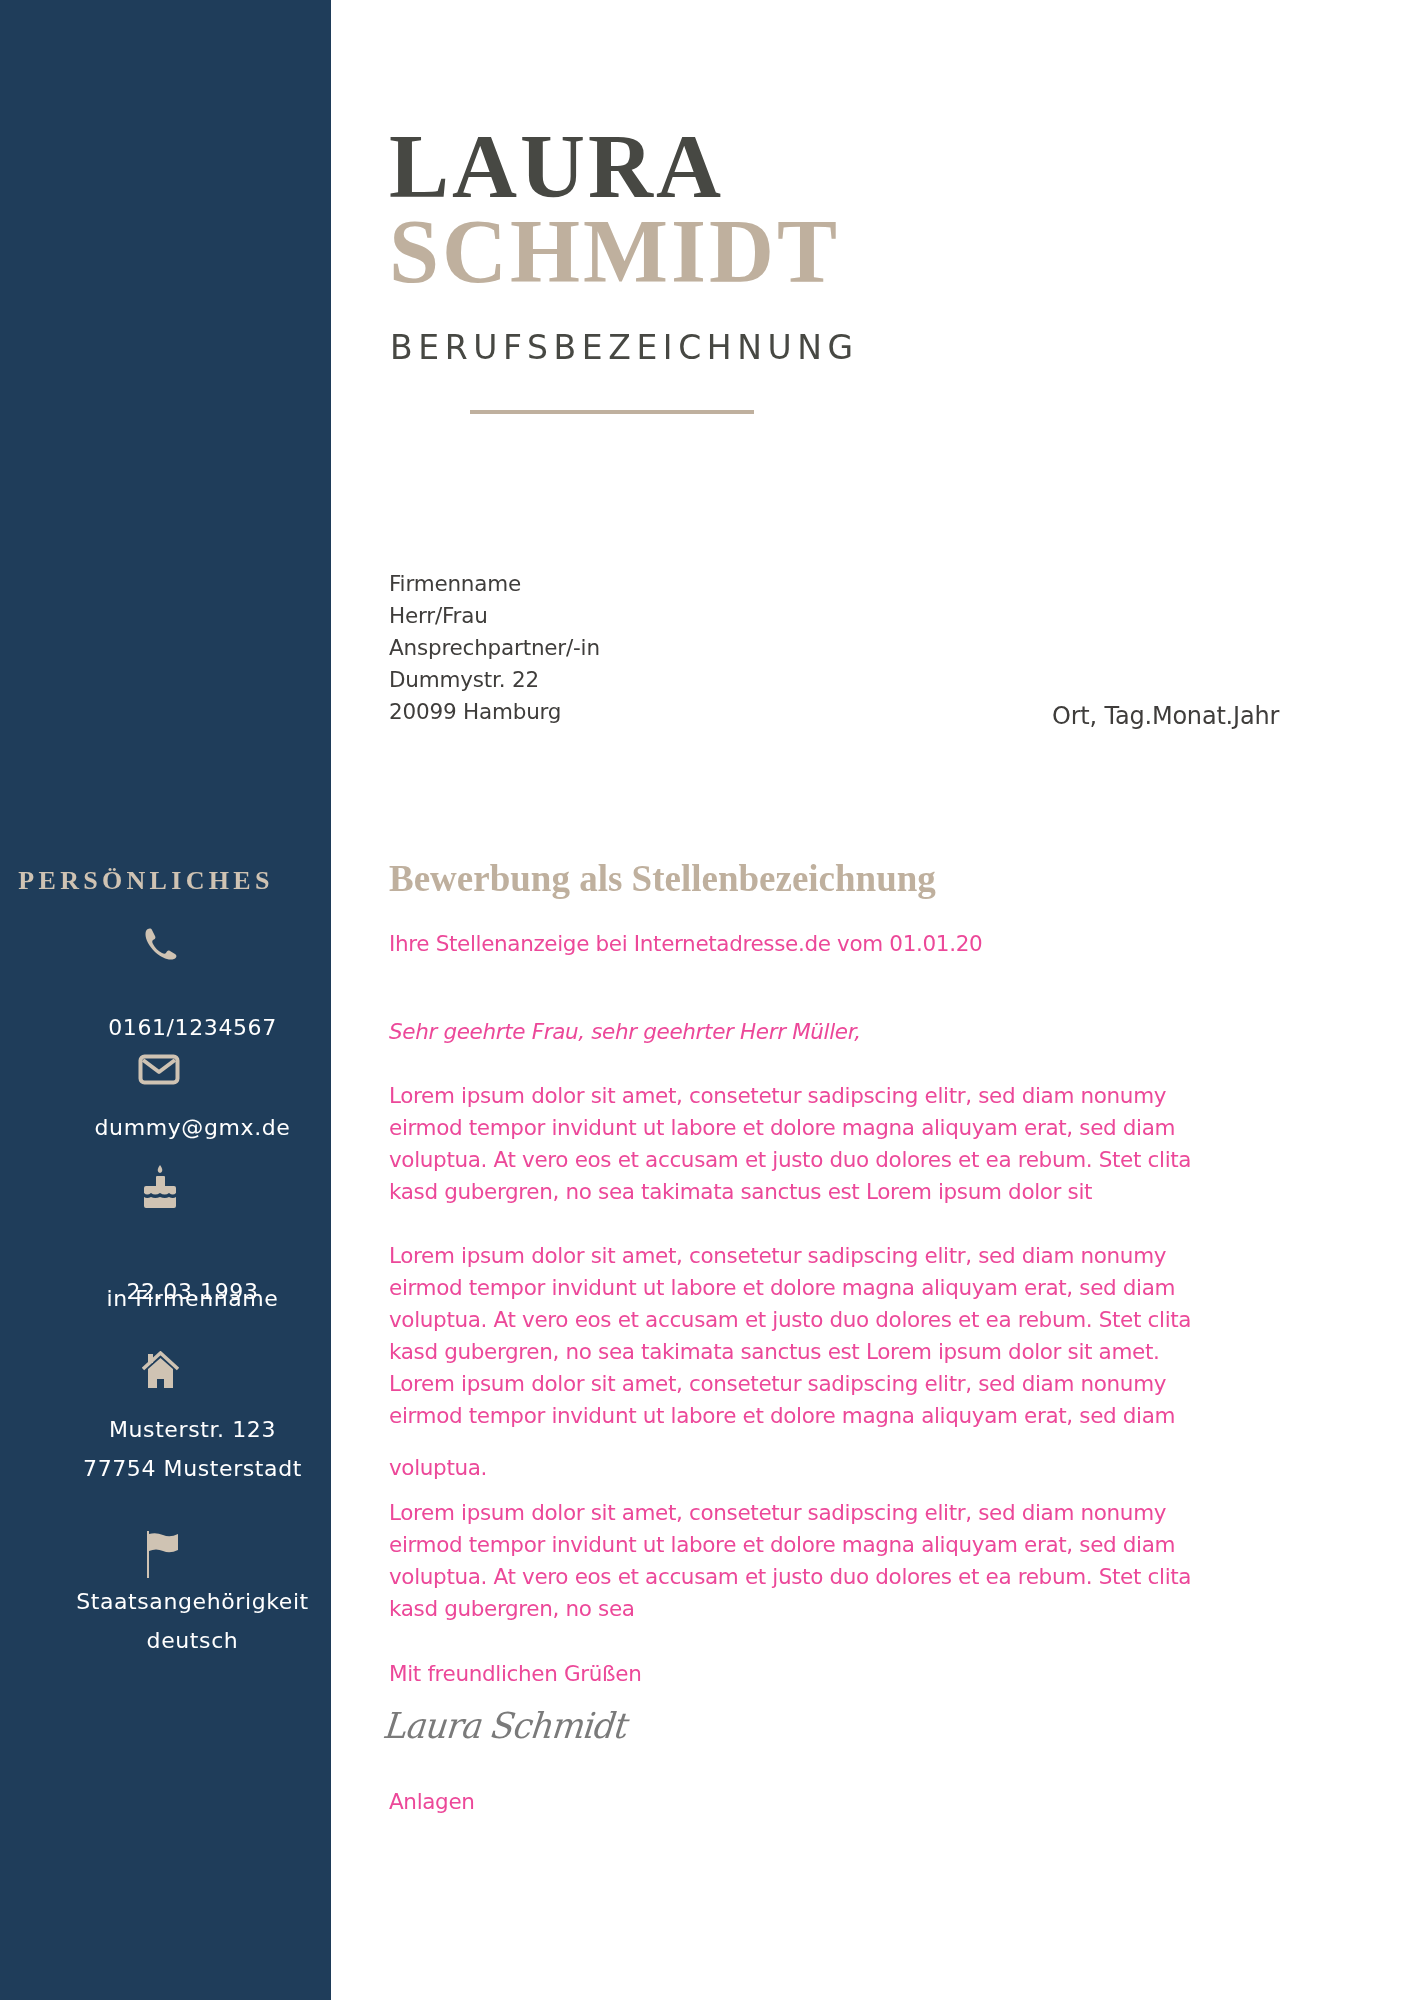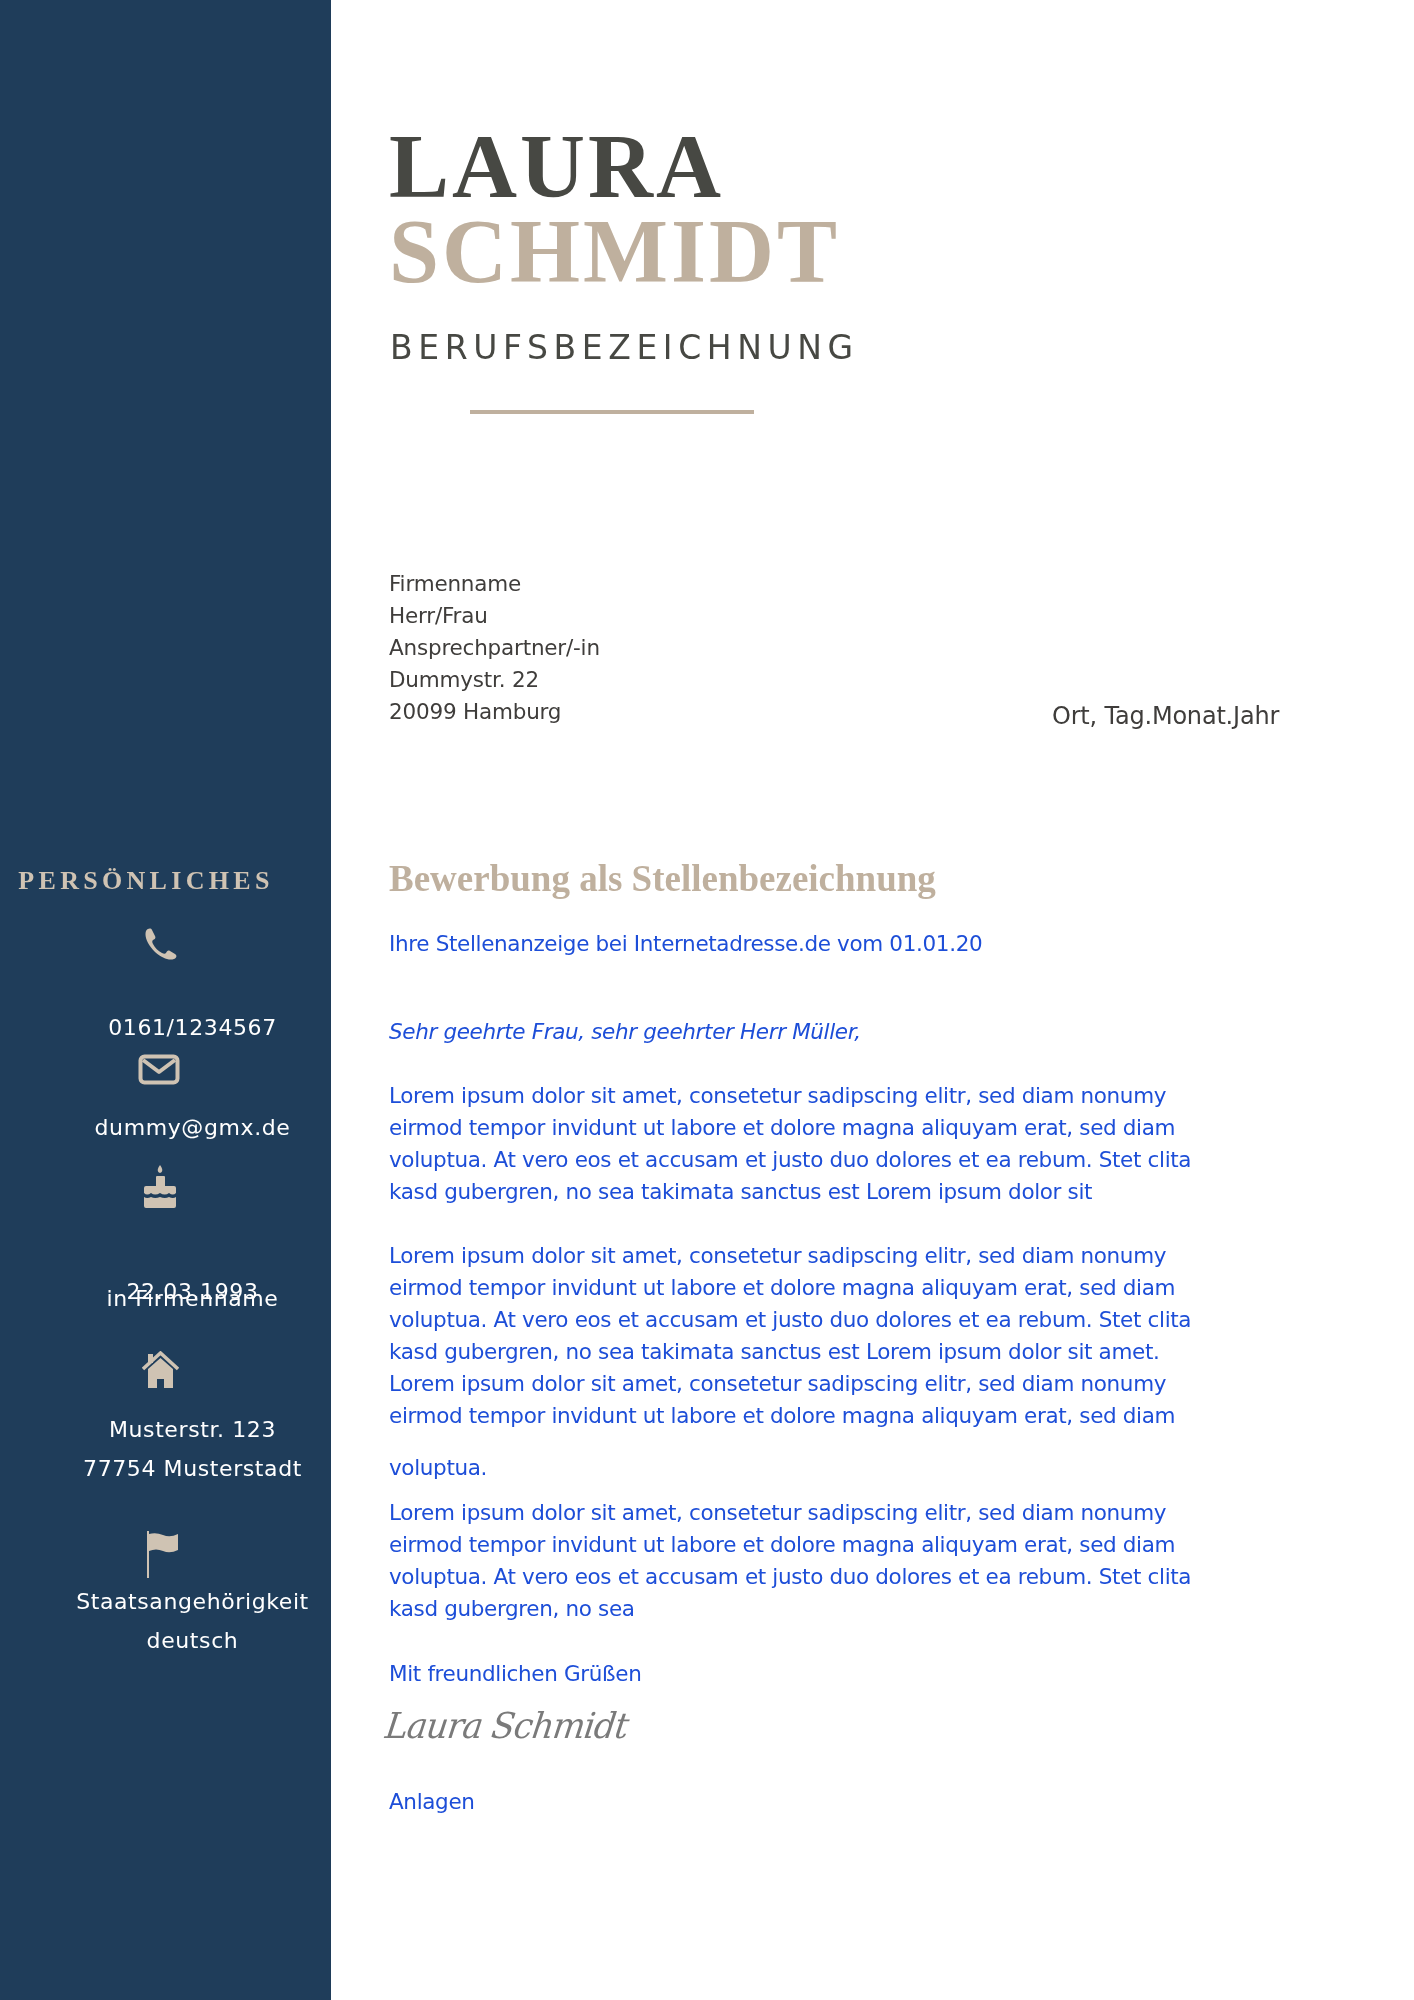--- a/index.html
+++ b/index.html
@@ -24,21 +24,21 @@
     position: absolute; left: 390px; top: 330px;
     font-family: "DejaVu Sans", sans-serif; font-size: 33px; line-height: 36px;
     letter-spacing: 5.6px; color: #474843; white-space: nowrap;
   }
   .divider { position: absolute; left: 470px; top: 410px; width: 284px; height: 4px; background: #bfb09e; }
 
   
   .txt {
     position: absolute; left: 389px;
     font-family: "DejaVu Sans", sans-serif; font-size: 21.5px; line-height: 32px;
-    color: #1d4ed8; white-space: nowrap; letter-spacing: -0.35px;
+    color: #ec4899; white-space: nowrap; letter-spacing: -0.35px;
   }
   .addr-line { position: absolute; left: 389px; font-family: "DejaVu Sans", sans-serif; font-size: 21.5px; line-height: 32px; color: #3f3d3b; white-space: nowrap; letter-spacing: -0.2px;}
   .date { position: absolute; left: 1052px; top: 700px; font-family: "DejaVu Sans", sans-serif; font-size: 24px; line-height: 32px; color: #3f3d3b; white-space: nowrap; letter-spacing: -0.2px; }
 
   .subject {
     position: absolute; left: 389px; top: 856px;
     font-family: "Liberation Serif", "DejaVu Serif", serif; font-weight: bold;
     font-size: 37px; line-height: 46px; color: #bfb09e; white-space: nowrap;
   }
   .signature {

